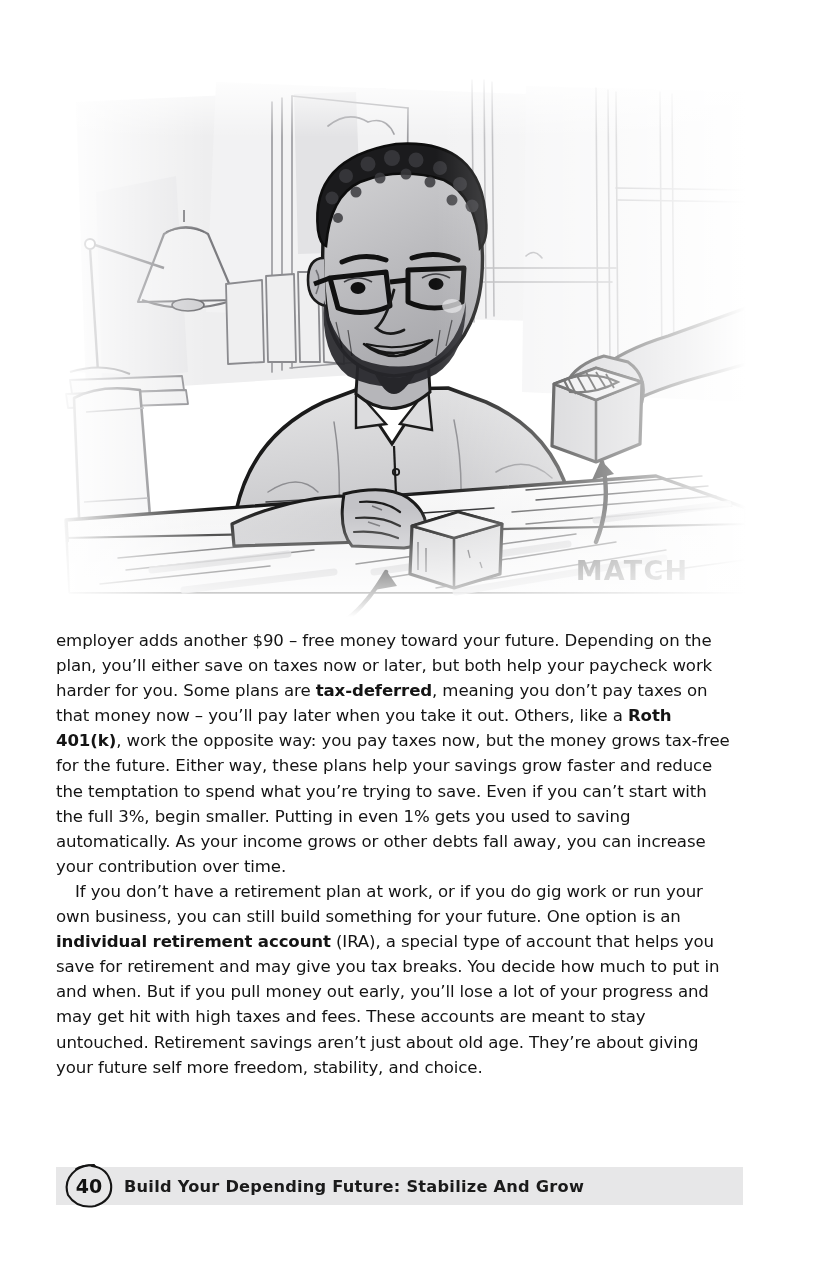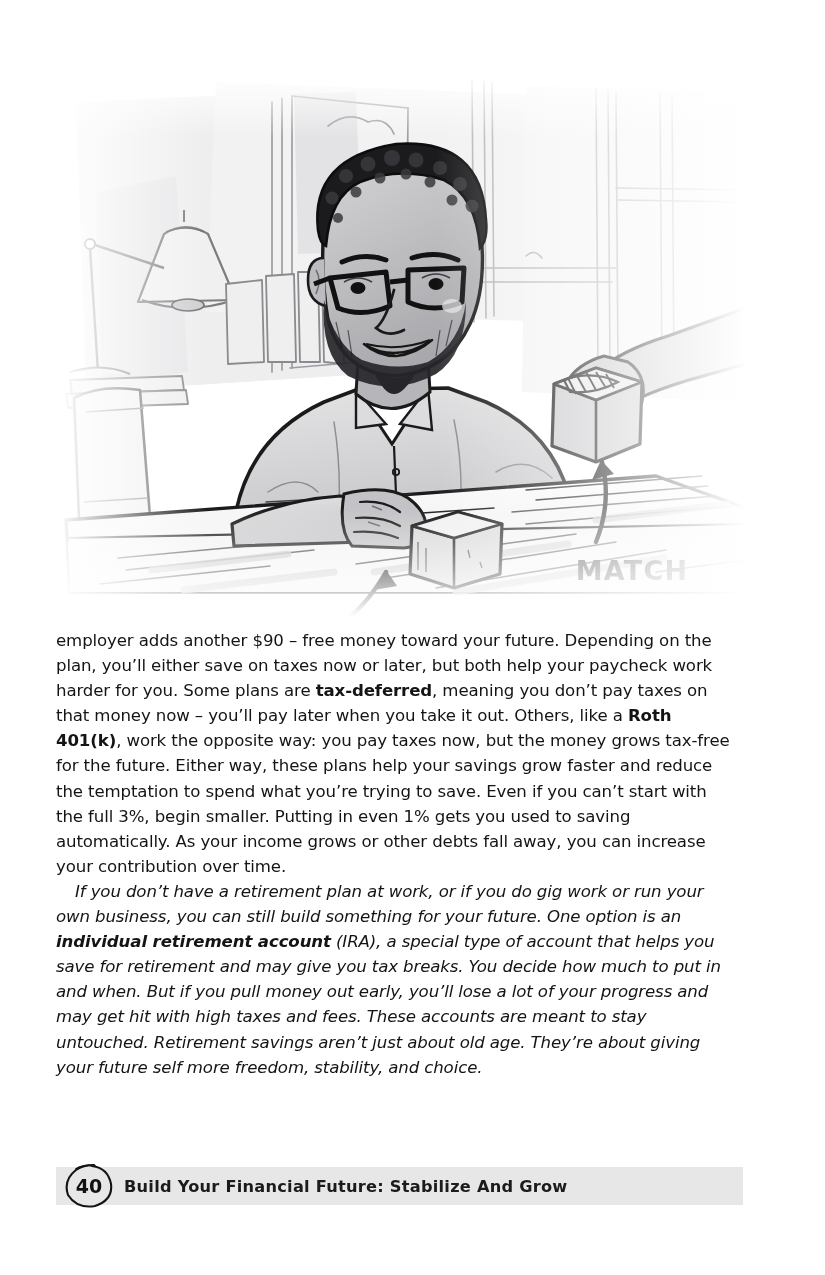--- a/index.html
+++ b/index.html
@@ -49,21 +49,20 @@
     line-height: 25.1px;
     color: #141414;
     text-align: left;
     letter-spacing: -0.12px;
   }
   .body-text p {
     margin: 0;
   }
   .body-text p.indent {
     text-indent: 19px;
-    font-style: italic;
   }
   .body-text b {
     font-weight: 700;
   }
 
   
   .footer {
     position: absolute;
     left: 56px;
     top: 1167px;
@@ -398,16 +397,16 @@
     </div>
 
   <div class="footer">
     <div class="page-number-badge">
       <svg viewBox="0 0 54 54" xmlns="http://www.w3.org/2000/svg">
         <path d="M30 7 Q46 9 49 25 Q51 41 33 47 Q15 50 6 36 Q1 21 14 11 Q21 6 32 6" fill="none" stroke="#141414" stroke-width="2.1" stroke-linecap="round"></path>
         <path d="M14 10 Q22 5 33 7" fill="none" stroke="#141414" stroke-width="1.8" stroke-linecap="round"></path>
         <text class="page-number-text" x="27" y="34" text-anchor="middle">40</text>
       </svg>
     </div>
-    <div class="footer-title">Build Your Financial Future: Stabilize And Grow</div>
+    <div class="footer-title">Build Your Depending Future: Stabilize And Grow</div>
   </div>
 
 </div>
 
 </body></html>

